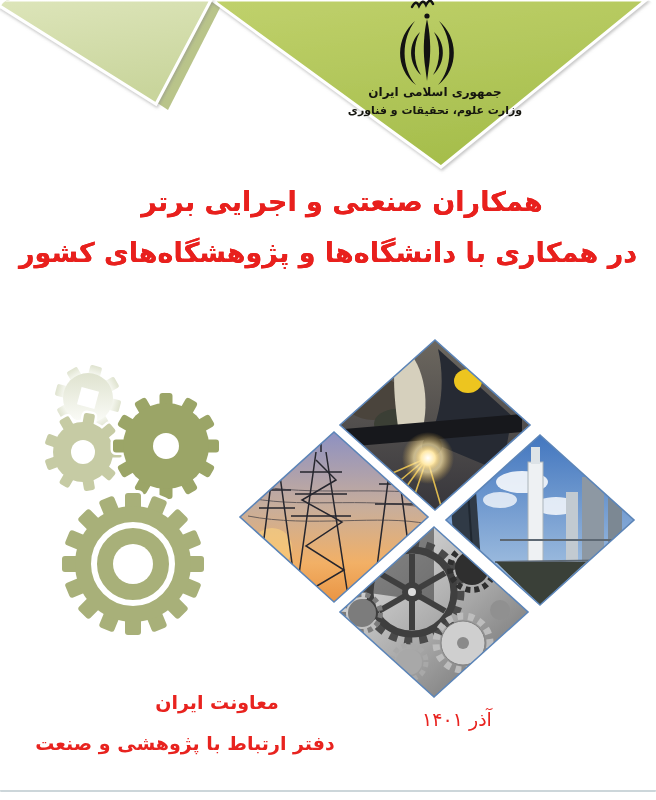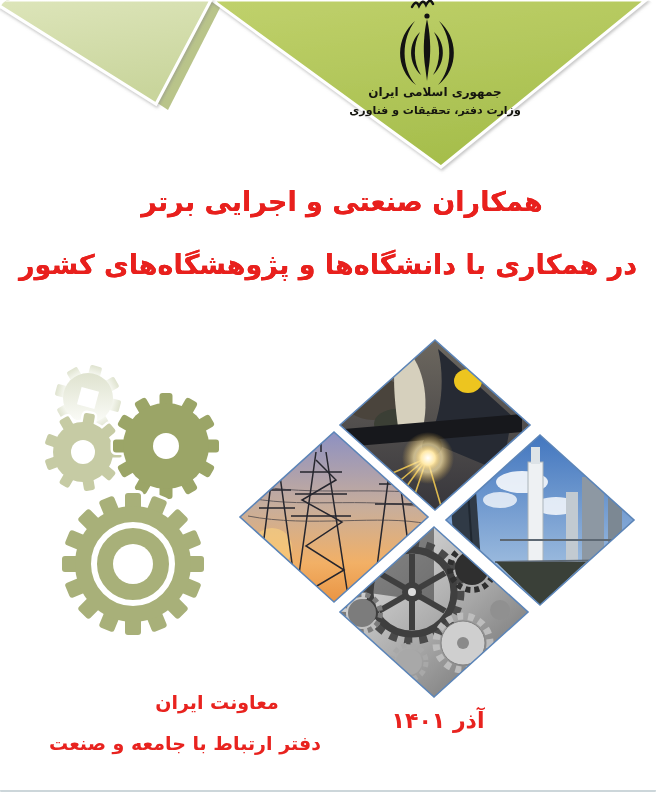--- a/index.html
+++ b/index.html
@@ -8,25 +8,25 @@
     font-family:"DejaVu Sans",sans-serif;margin:0 auto;border-radius:10px;
   }
   .art{position:absolute;left:0;top:0;width:656px;height:800px;display:block;}
   .txt{position:absolute;direction:rtl;text-align:center;}
   .org-line{color:#15150f;font-weight:bold;}
   .org-line1{left:365px;top:85px;width:140px;font-size:12px;}
   .org-line2{left:345px;top:104px;width:180px;font-size:11px;}
   .title-line{left:0;width:656px;color:#e8201d;font-weight:bold;font-size:27px;
     text-shadow:0 0 .5px #e8201d;}
   .title-line1{top:186px;padding-left:14px;}
-  .title-line2{top:249px;text-align:center;}
+  .title-line2{top:237px;text-align:center;}
   .footer-line{color:#e8231f;font-weight:bold;font-size:19px;}
   .dept1{left:62px;top:691px;width:310px;}
   .dept2{left:30px;top:732px;width:310px;}
-  .date{left:358px;top:708px;width:160px;font-size:22px;color:#e8231f;font-weight:bold;}
+  .date{left:377px;top:708px;width:160px;font-size:19px;color:#e8231f;font-weight:normal;}
 </style>
 </head>
 <body>
 
 <div class="page">
 
   <svg class="art" viewBox="0 0 656 800">
     <defs>
       <linearGradient id="gBig" x1="0" y1="0" x2="0.4" y2="1">
         <stop offset="0" stop-color="#c0d16c"></stop>
@@ -275,22 +275,22 @@
         <circle cx="362" cy="613" r="14" fill="#7c7c7c"></circle>
         <circle cx="500" cy="610" r="10" fill="#909090"></circle>
       </g>
       <polygon points="434,527 528,612 434,697 340,612" fill="none" stroke="#5c85b8" stroke-width="1.6"></polygon>
     </g>
 
     <line x1="0" y1="791" x2="656" y2="791" stroke="#ccd6da" stroke-width="2"></line>
   </svg>
 
   <div class="txt org-line org-line1">جمهوری اسلامی ایران</div>
-  <div class="txt org-line org-line2">وزارت دفتر، تحقیقات و فناوری</div>
+  <div class="txt org-line org-line2">وزارت علوم، تحقیقات و فناوری</div>
 
   <div class="txt title-line title-line1">همکاران صنعتی و اجرایی برتر</div>
   <div class="txt title-line title-line2">در همکاری با دانشگاه‌ها و پژوهشگاه‌های کشور</div>
 
   <div class="txt footer-line dept1">معاونت ایران</div>
-  <div class="txt footer-line dept2">دفتر ارتباط با جامعه و صنعت</div>
+  <div class="txt footer-line dept2">دفتر ارتباط با پژوهشی و صنعت</div>
   <div class="txt date">آذر ۱۴۰۱</div>
 
 </div>
 
 </body></html>

